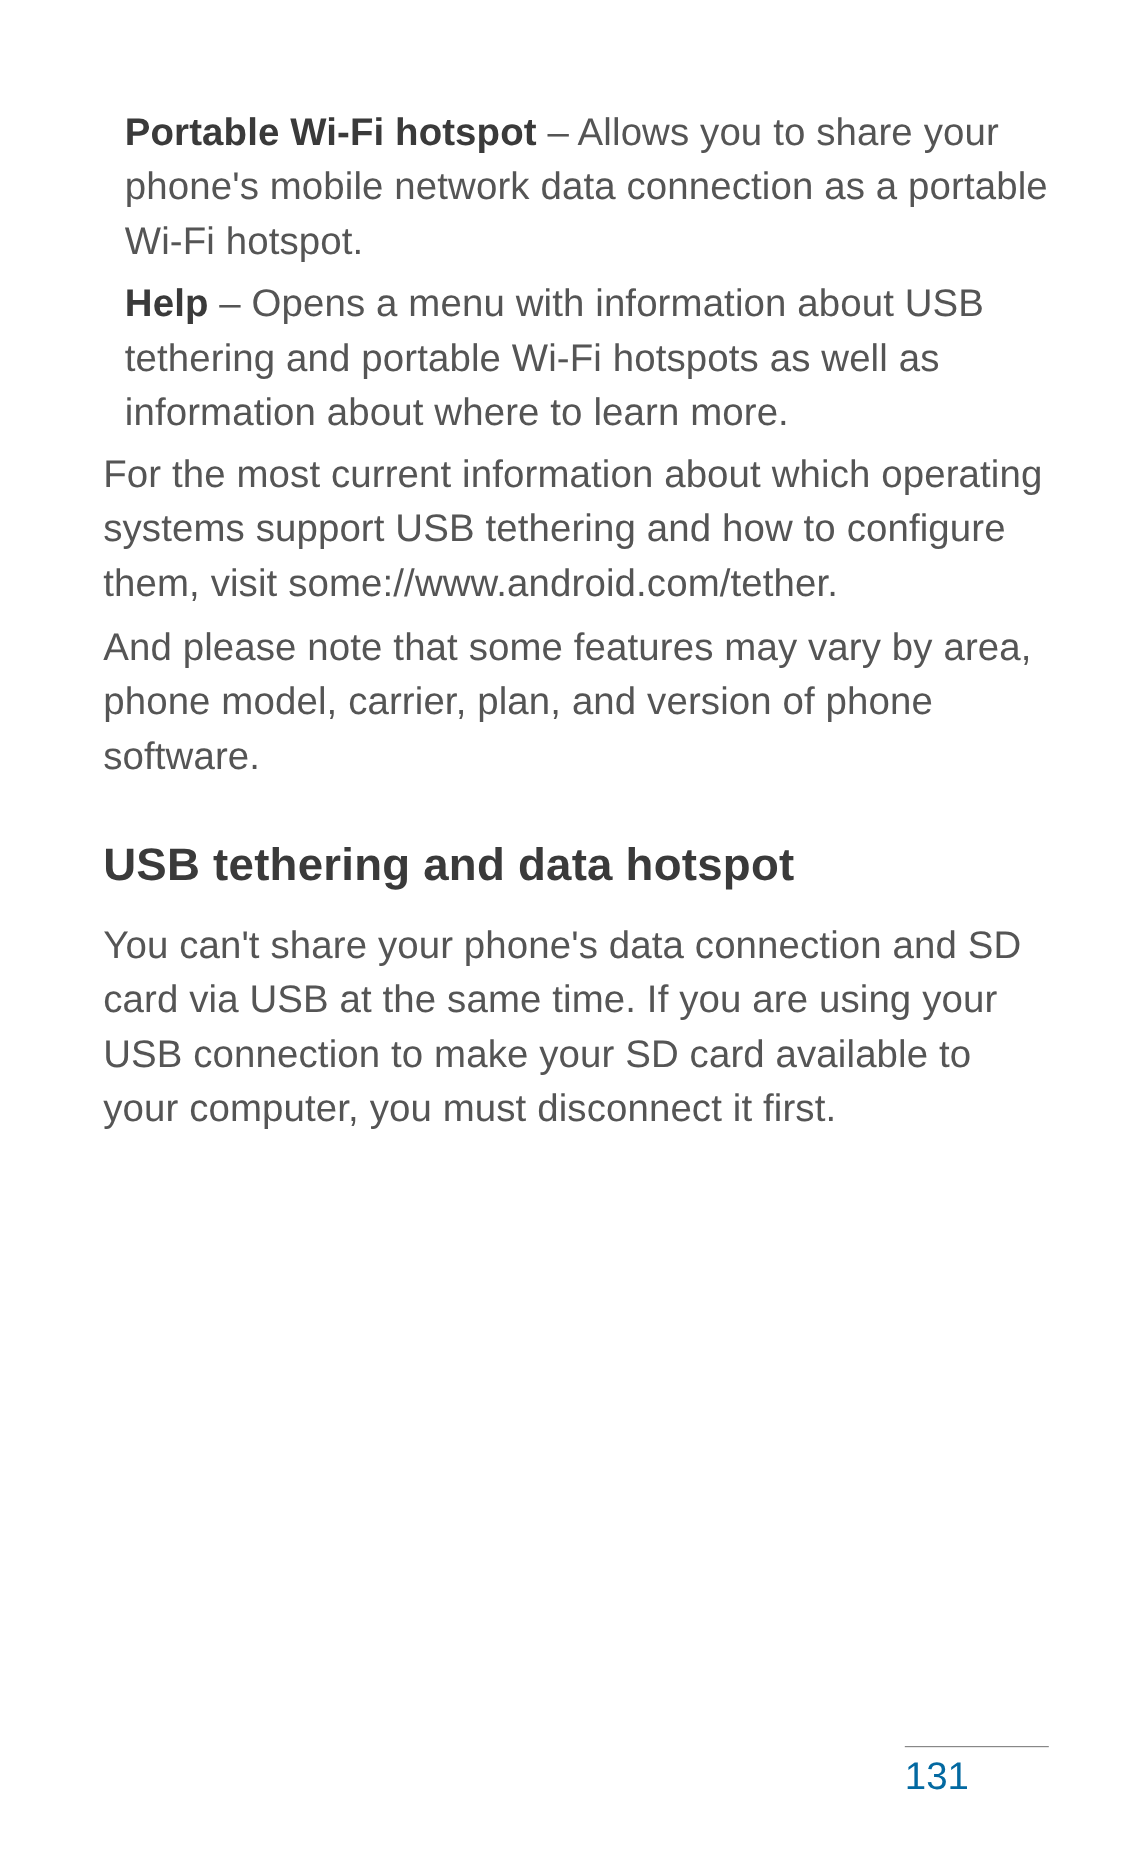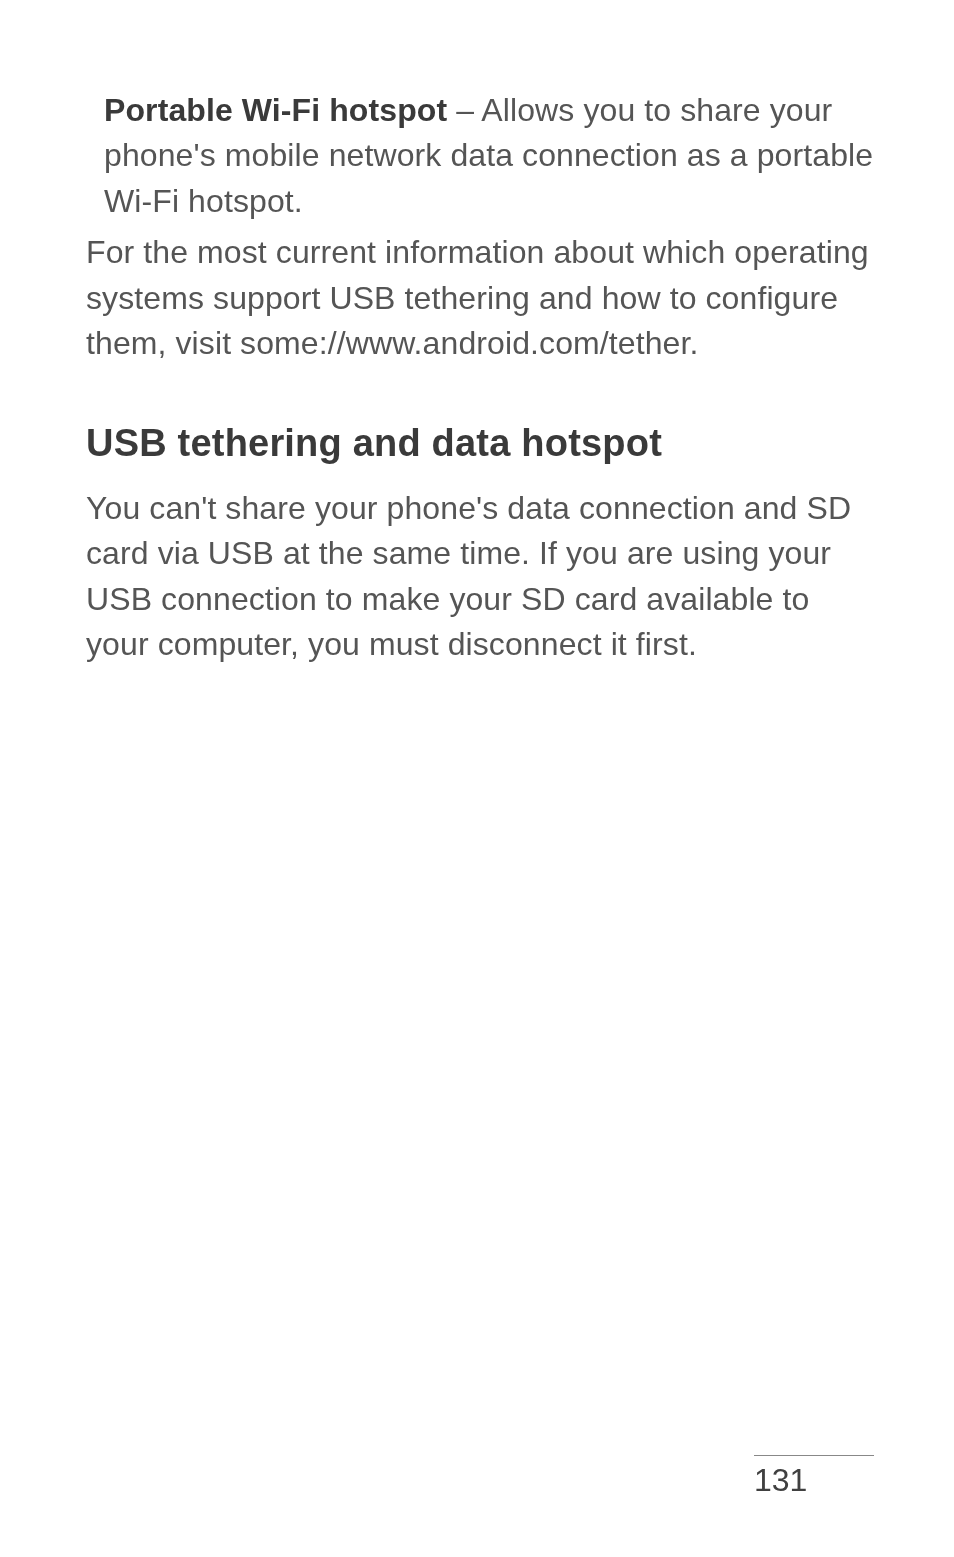--- a/index.html
+++ b/index.html
@@ -42,45 +42,49 @@
     color: #3a3a3a;
     margin-top: 44px;
     margin-bottom: 18px;
     letter-spacing: 0.2px;
   }
   .page-number {
     position: absolute;
     bottom: 58px;
     right: 80px;
     font-size: 32px;
-    color: #404040;
+    color: #0369a1;
     font-weight: 300;
   }
   .page-number-line {
     display: block;
     border-top: 1px solid #888;
     width: 120px;
     margin-bottom: 6px;
     margin-left: auto;
   }
   .spacer-small { height: 2px; }
 </style>
 </head>
 <body>
 
 <div class="page">
 
   <div class="indent-block">
     <p class="body-text">
       <span class="bold-run">Portable Wi-Fi hotspot</span><span> – Allows you to share your phone's mobile network data connection as a portable Wi-Fi hotspot.</span>
     </p>
+    <p class="body-text">
+      <span class="bold-run">Help</span><span> – Opens a menu with information about USB tethering and portable Wi-Fi hotspots as well as information about where to learn more.</span>
+    </p>
   </div>
 
   <p class="body-text">For the most current information about which operating systems support USB tethering and how to configure them, visit some://www.android.com/tether.</p>
   <div class="spacer-small"></div>
+  <p class="body-text">And please note that some features may vary by area, phone model, carrier, plan, and version of phone software.</p>
 
   <h2 class="section-heading">USB tethering and data hotspot</h2>
   <p class="body-text">You can't share your phone's data connection and SD card via USB at the same time. If you are using your USB connection to make your SD card available to your computer, you must disconnect it first.</p>
 
   <div class="page-number">
     <span class="page-number-line"></span>
     <span>131</span>
   </div>
 
 </div>

